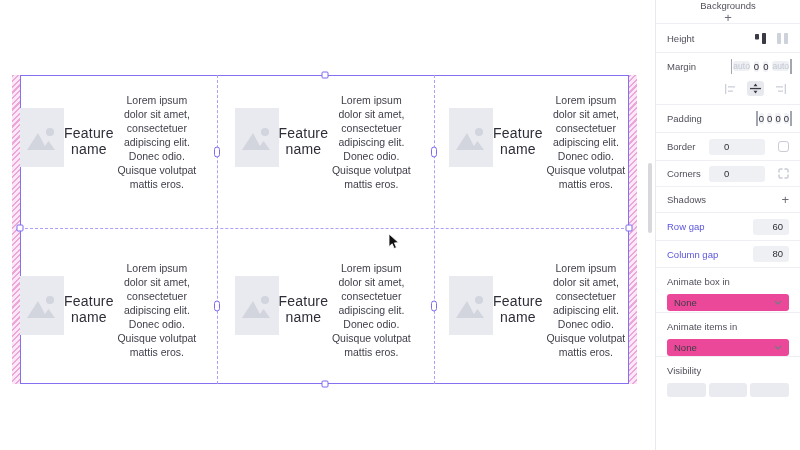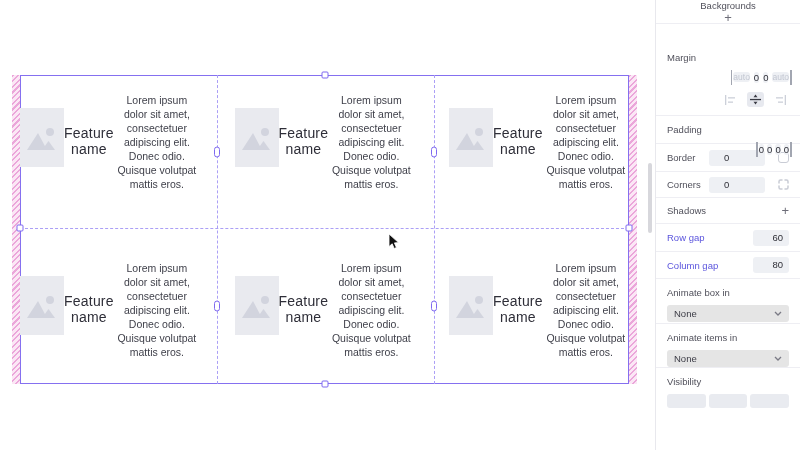--- a/index.html
+++ b/index.html
@@ -104,21 +104,21 @@
   .width-group { display:flex; align-items:center; gap:7px; }
   .width-input { width:52px; text-align:left; padding-left:7px; }
   .unit-px { font-weight:700; color:#2a2a33; }
   .unit-pct { font-weight:700; color:#c3c7d2; }
 
   .iconset { display:flex; align-items:center; gap:9px; }
 
   .margin-block { padding:6px 11px 8px; border-bottom:1px solid #eeeef3; }
   .margin-line1 { display:flex; align-items:center; justify-content:space-between; }
   .minputs { display:flex; gap:4px; }
-  .mwrap { position:relative;margin-top:40px; }
+  .mwrap { position:relative; }
   .mwrap .inp { width:21px; height:15px; line-height:15px; }
   .mark-top   { position:absolute; top:-2.5px; left:3px; right:3px; height:1.5px; background:#5a5a64; }
   .mark-bottom{ position:absolute; bottom:-2.5px; left:3px; right:3px; height:1.5px; background:#5a5a64; }
   .mark-left  { position:absolute; left:-2.5px; top:0; bottom:0; width:1.5px; background:#a2a6b1; }
   .mark-right { position:absolute; right:-2.5px; top:0; bottom:0; width:1.5px; background:#a2a6b1; }
   .margin-line2 { display:flex; justify-content:flex-end; align-items:center; gap:8px; margin-top:7px; }
   .mini-btn { width:17px; height:15px; display:flex; align-items:center; justify-content:center; border-radius:3px; }
   .mini-btn.selected { background:#e7e9ef; }
 
   .pinputs { display:flex; gap:3px; }
@@ -128,21 +128,21 @@
   .val-input { width:56px; text-align:left; padding-left:15px; }
   .gap-input { width:36px; text-align:right; padding-right:6px; }
 
   .border-icon {
     width:11px; height:11px; border:1.5px solid #c9ccd5; border-radius:3px;
   }
 
   .anim-block { padding:6px 11px 0; border-bottom:1px solid #eeeef3; }
   .anim-block .lbl { display:block; margin:2px 0 7px; }
   .dropdown {
-    height:17px; background:#e5e5e5; border-radius:3px;
+    height:17px; background:#ec4899; border-radius:3px;
     display:flex; align-items:center; justify-content:space-between;
     padding:0 7px; color:#3c3c46; margin-bottom:9px;
   }
   .h-animbox { height:45px; }
   .h-animitems { height:44px; }
 
   .vis-block { padding:6px 11px 0; }
   .vis-block .lbl { display:block; margin:2px 0 7px; }
   .vis-pills { display:flex; gap:3px; }
   .vis-pill { flex:1; height:14px; background:#e9ebf0; border-radius:3px; }
@@ -245,20 +245,33 @@
 <div class="canvas-scrollbar"></div>
 
 <div class="sidebar">
 
   <div class="srow h-backgrounds">
     <span class="lbl">Backgrounds</span>
     <span class="plus">+</span>
   </div>
 
 
+  <div class="srow h-height">
+    <span class="lbl">Height</span>
+    <span class="iconset">
+      <svg width="13" height="11" viewBox="0 0 13 11">
+          <rect x="1" y="1" width="4" height="5.5" rx="0.8" fill="#393a43"></rect>
+          <rect x="8" y="0" width="4" height="11" rx="0.8" fill="#393a43"></rect>
+        </svg>
+      <svg width="13" height="11" viewBox="0 0 13 11">
+          <rect x="1" y="0" width="4" height="11" rx="0.8" fill="#ced2db"></rect>
+          <rect x="8" y="0" width="4" height="11" rx="0.8" fill="#ced2db"></rect>
+        </svg>
+    </span>
+  </div>
 
 
   <div class="margin-block">
     <div class="margin-line1">
       <span class="lbl">Margin</span>
       <span class="minputs">
         <span class="mwrap"><span class="inp auto">auto</span><span class="mark-left"></span></span>
         <span class="mwrap"><span class="inp">0</span><span class="mark-top"></span></span>
         <span class="mwrap"><span class="inp">0</span><span class="mark-bottom"></span></span>
         <span class="mwrap"><span class="inp auto">auto</span><span class="mark-right"></span></span>

